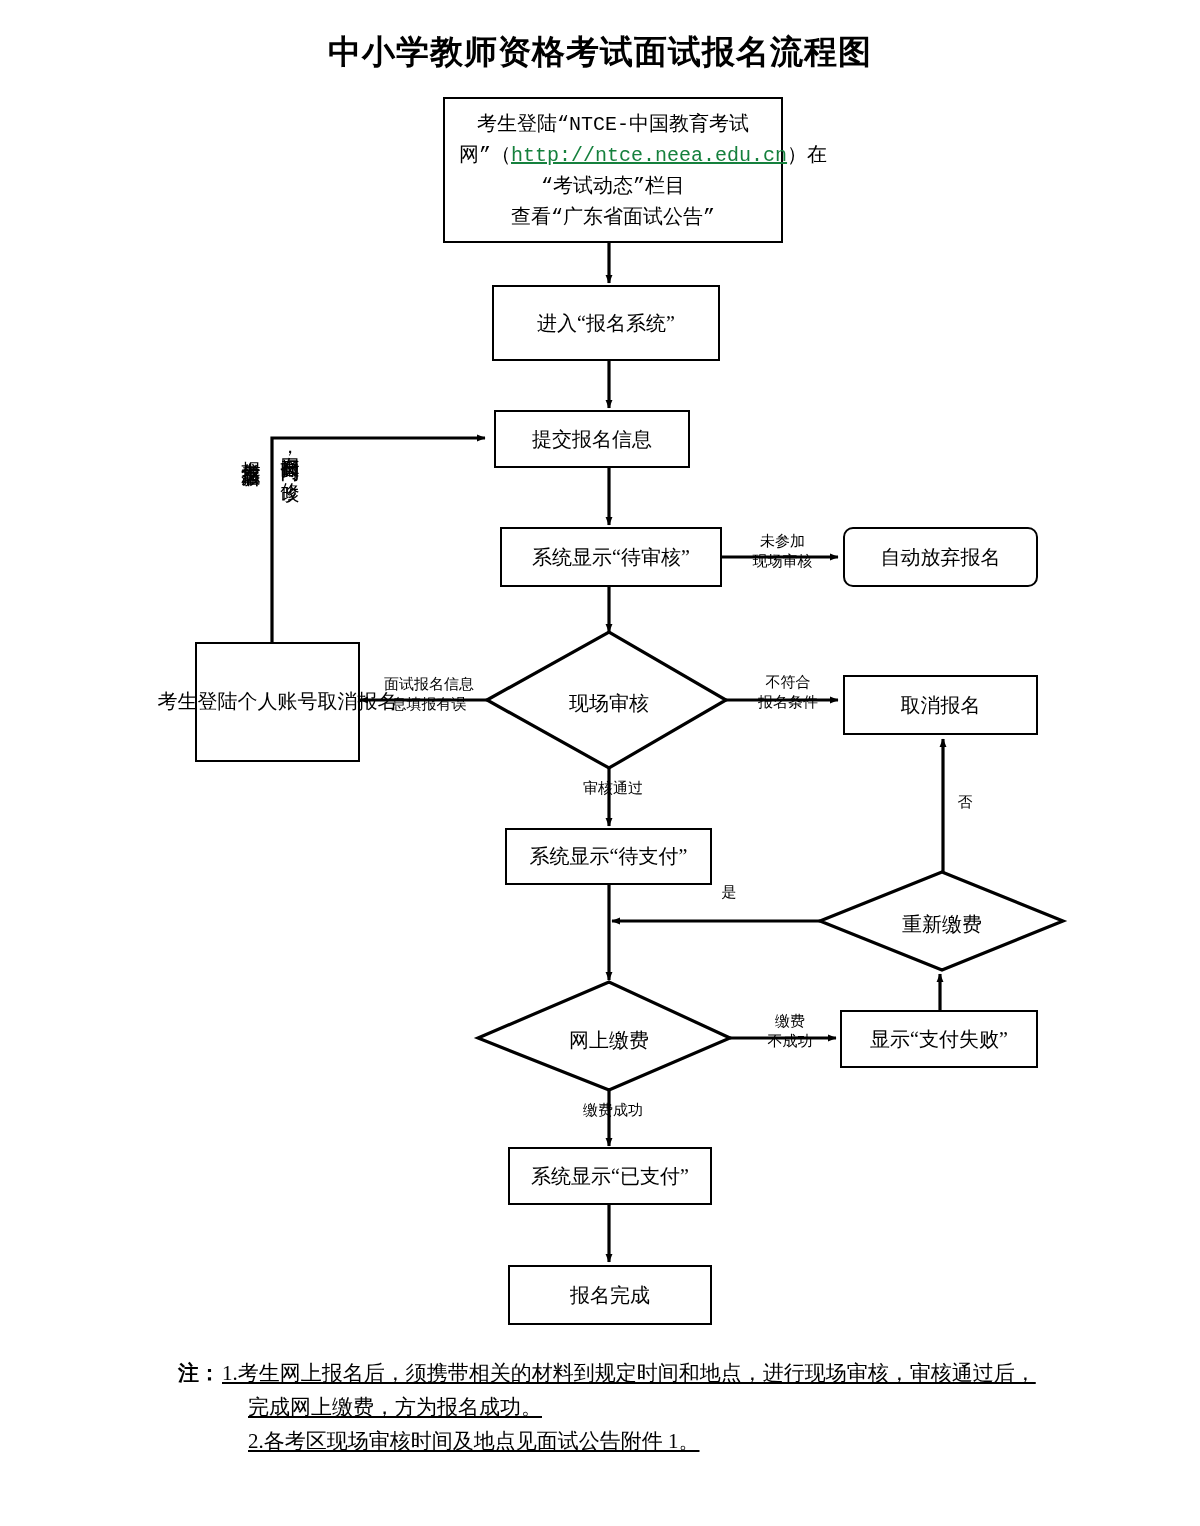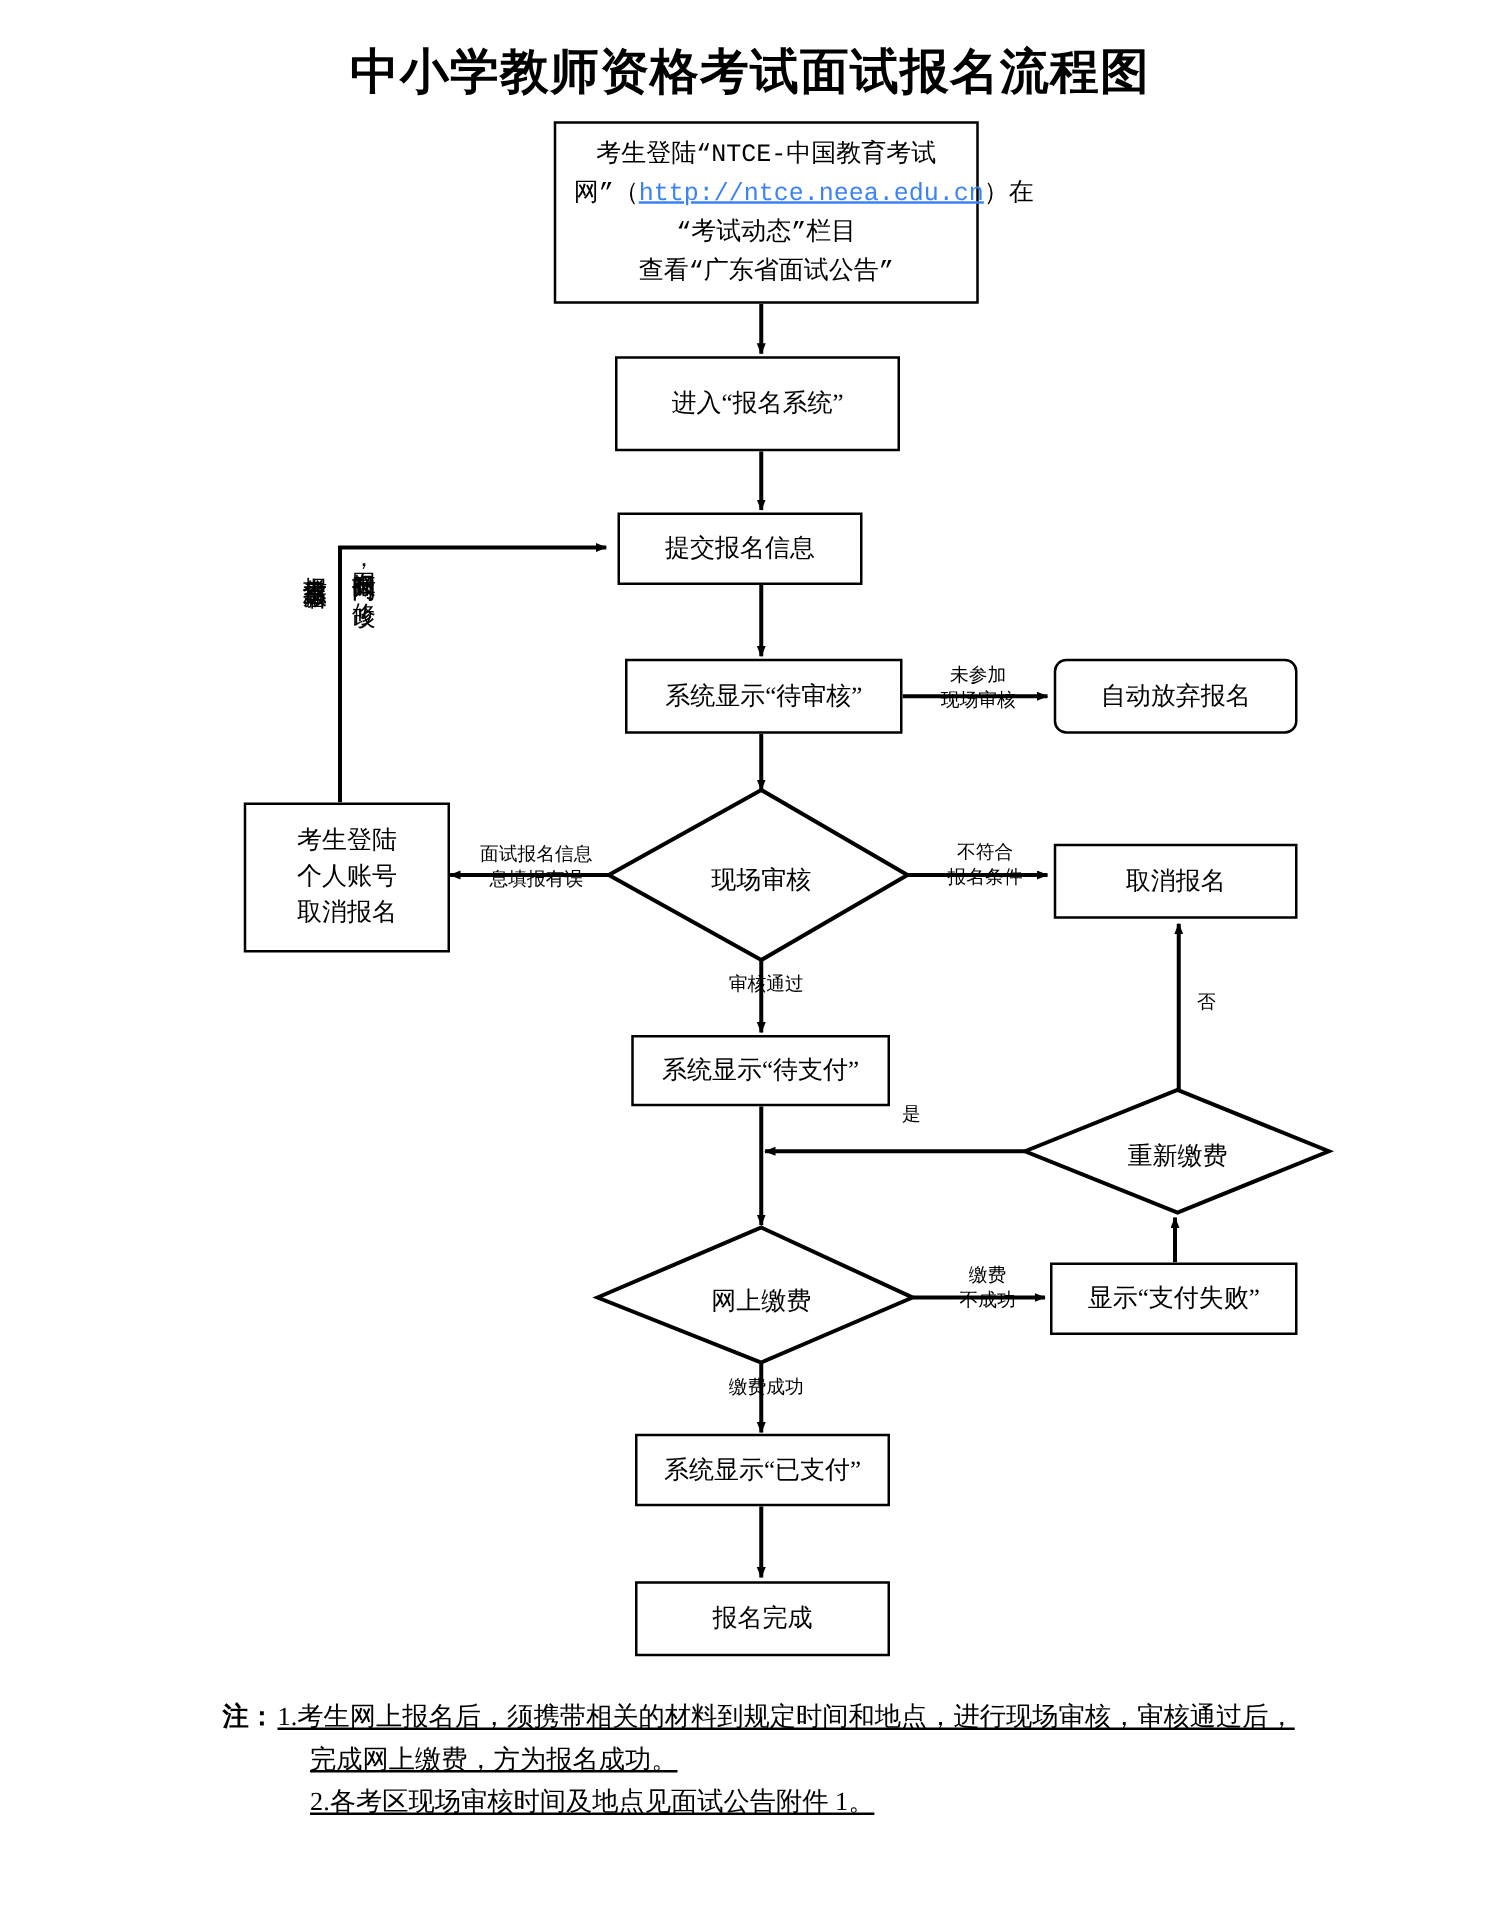--- a/index.html
+++ b/index.html
@@ -19,21 +19,21 @@
     position: relative;
     width: 1200px;
     height: 1526px;
   }
   .page-title {
     position: absolute;
     left: 0;
     top: 30px;
     width: 1200px;
     text-align: center;
-    font-size: 39px;
+    font-size: 33px;
     font-weight: bold;
     letter-spacing: 1px;
     font-family: "Liberation Serif", "DejaVu Serif", serif;
   }
   svg.flow-canvas {
     position: absolute;
     left: 0;
     top: 0;
     width: 1200px;
     height: 1526px;
@@ -45,21 +45,21 @@
     box-sizing: border-box;
     display: flex;
     align-items: center;
     justify-content: center;
     text-align: center;
     font-size: 20px;
     line-height: 1.45;
     font-family: "Liberation Serif", "DejaVu Serif", serif;
   }
   .node-box.multi {
-    flex-direction: column;
+    flex-direction: row;
   }
   .node-text-line {
     display: block;
     white-space: nowrap;
     font-family: Liberation Mono, monospace;
   }
   .diamond-label {
     position: absolute;
     font-size: 20px;
     text-align: center;
@@ -81,21 +81,21 @@
     position: absolute;
     font-size: 19px;
     line-height: 1.0;
     font-family: "Liberation Serif", "DejaVu Serif", serif;
     writing-mode: vertical-rl;
     text-orientation: upright;
     letter-spacing: 1px;
     white-space: nowrap;
   }
   .link-url {
-    color: #3b82f6;
+    color: #15803d;
     text-decoration: underline;
   }
   .first-box {
     display: block;
     padding: 10px 14px;
     line-height: 1.55;
   }
   .first-box .node-text-line {
     text-align: center;
   }

